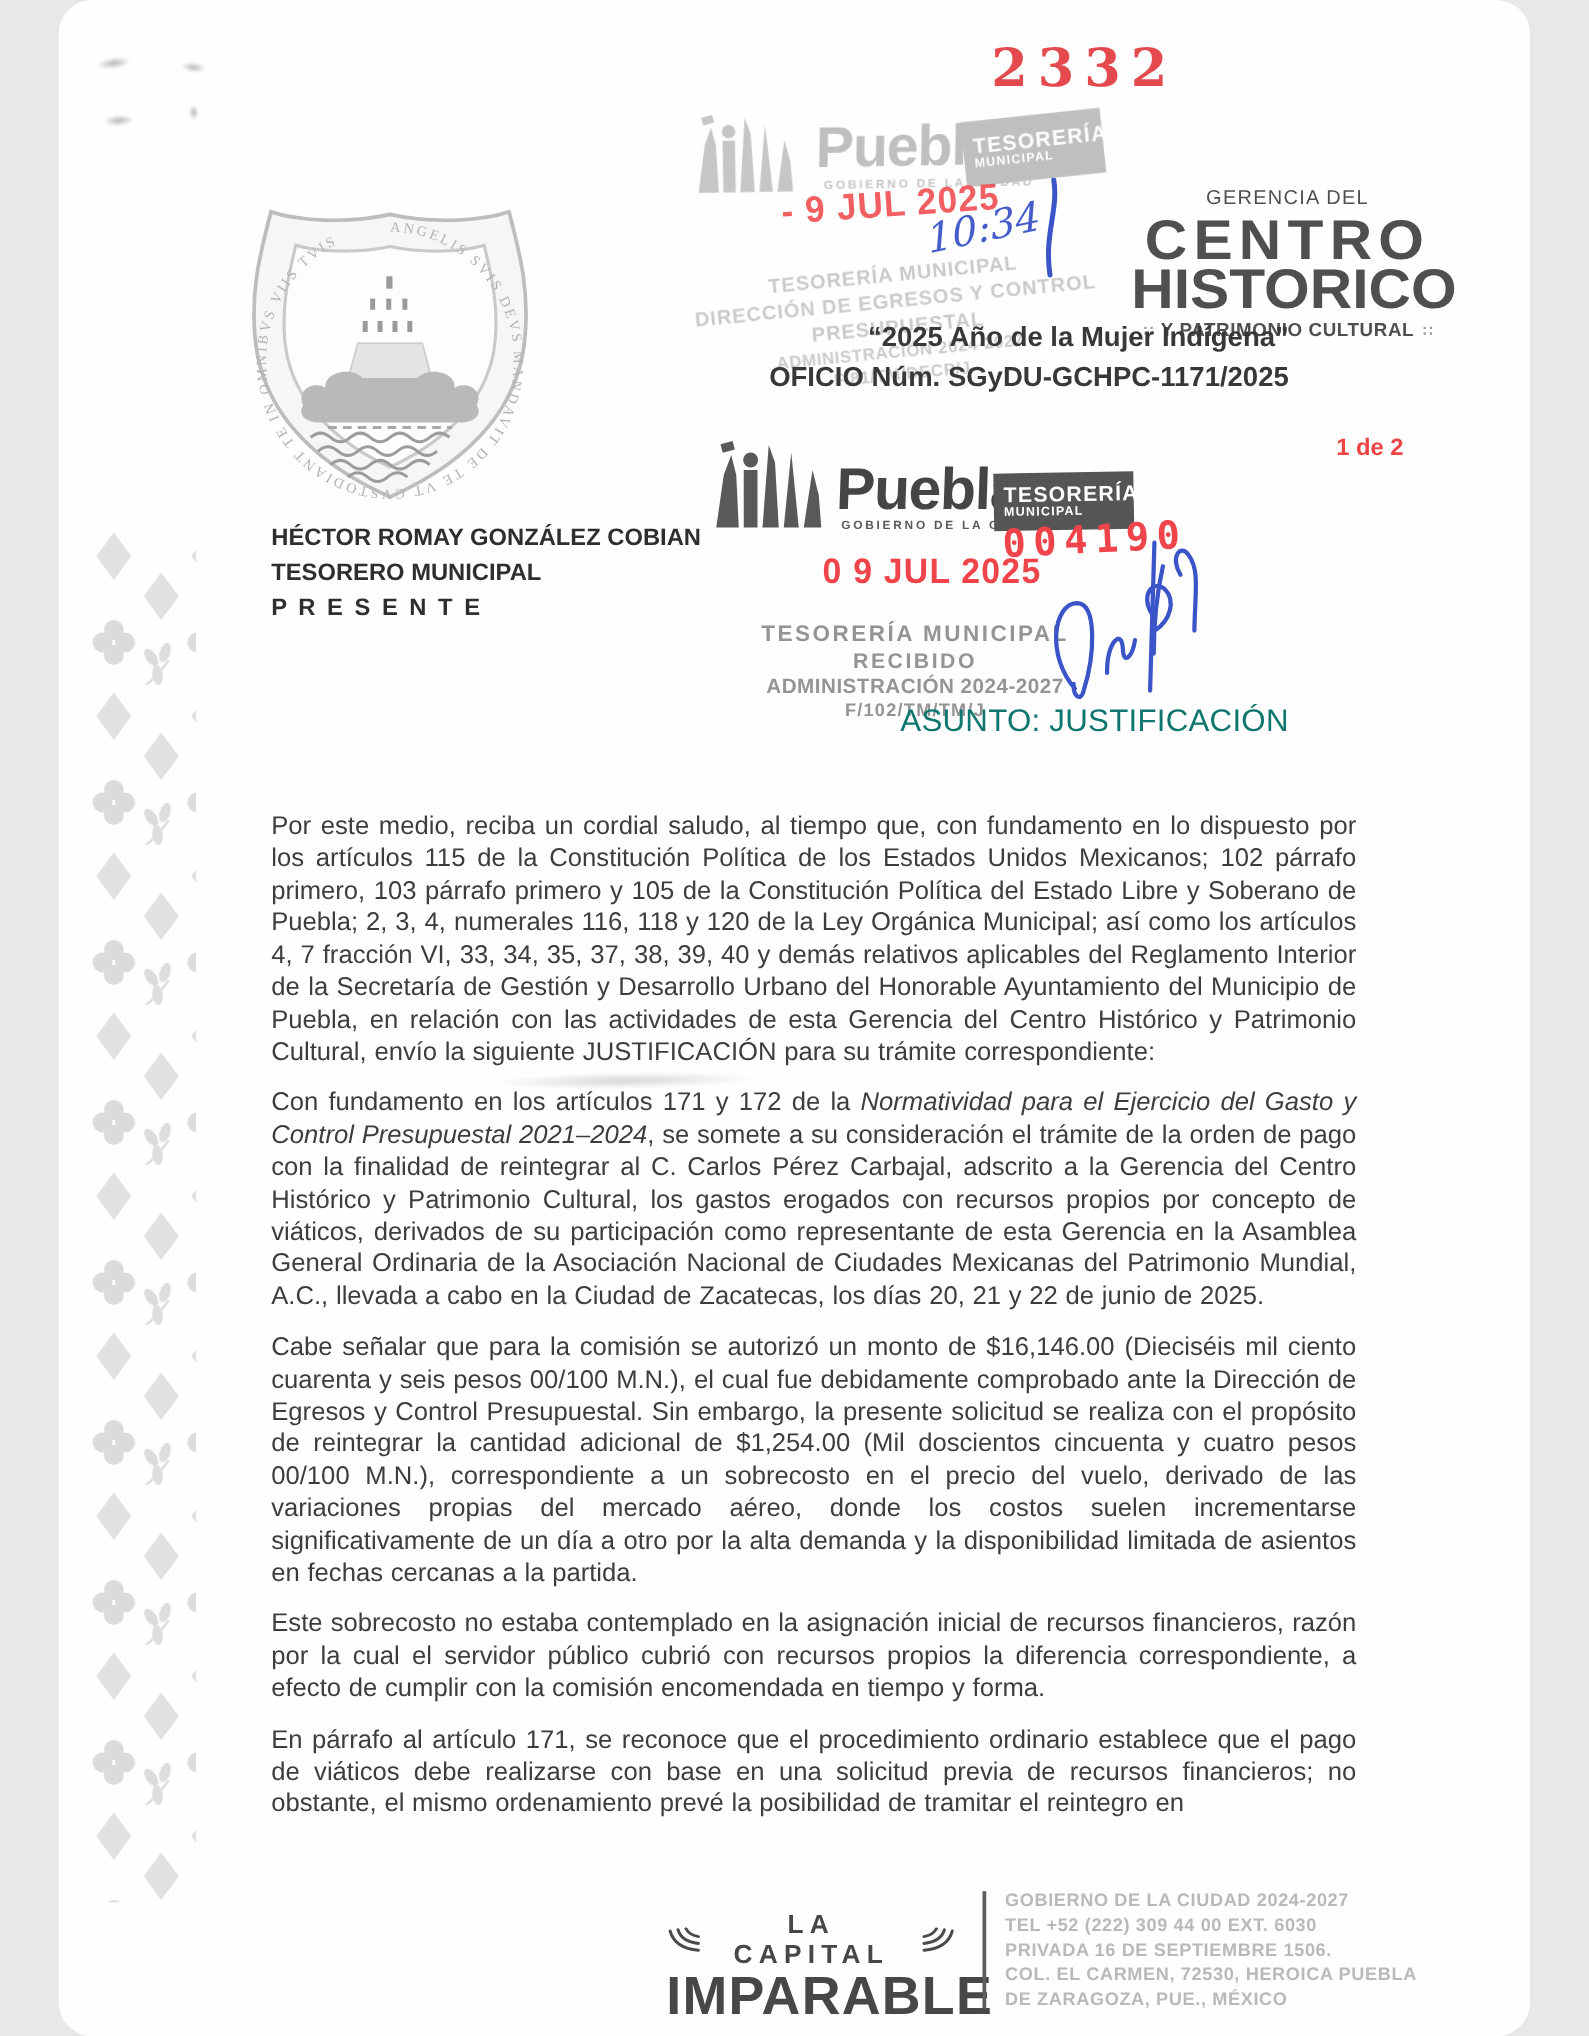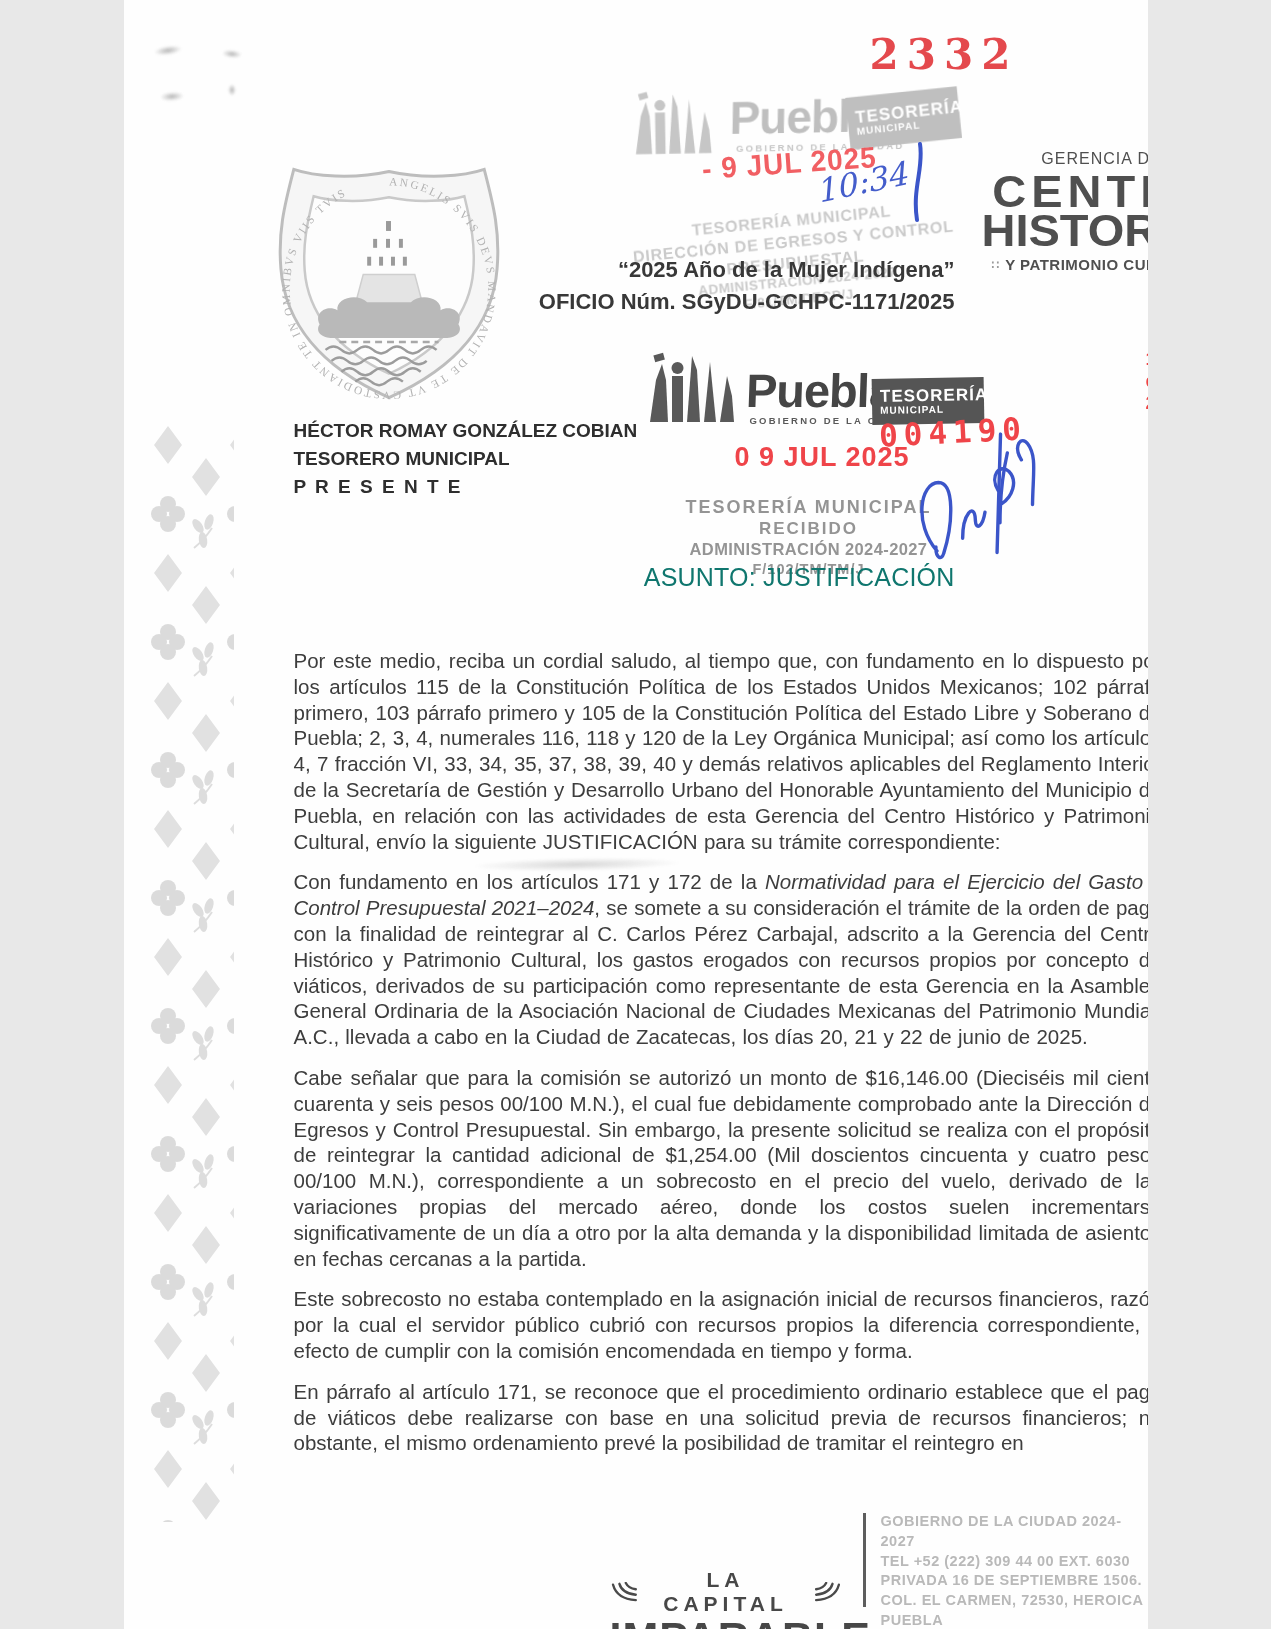--- a/index.html
+++ b/index.html
@@ -1,19 +1,19 @@
 <!DOCTYPE html>
 <html><head>
 <meta charset="utf-8">
 <style>
   html,body{margin:0;padding:0;background:#e8e8e8;}
   .sheet{
-    position:relative;width:1024px;height:1629px;margin:0 auto;
+    position:relative;width:1177px;height:1629px;margin:0 auto;
     background:#fefefe;overflow:hidden;
-    font-family:"Liberation Sans",sans-serif;color:#3d3d3d;
+    font-family:"Liberation Sans",sans-serif;color:#3d3d3d;border-radius:27px;
   }
   .abs{position:absolute;}
 
   
   .pattern-strip{left:22px;top:424px;width:88px;height:1098px;opacity:.9;}
 
   
   .smudge{position:absolute;background:radial-gradient(closest-side,rgba(110,110,110,.5),rgba(110,110,110,0));filter:blur(1px);border-radius:50%;}
 
   
@@ -75,21 +75,21 @@
   .asunto{right:193px;top:563px;font-size:25px;color:#0f766e;letter-spacing:.2px;}
 
   
   .body-text{left:170px;top:648px;width:868px;}
   .body-text p{font-size:20.5px;line-height:25.8px;text-align:justify;margin:0 0 15px 0;color:#3d3d3d;word-spacing:.5px;}
   .rt-b{font-weight:400;}
   .rt-i{font-style:italic;}
 
   
   .slogan{left:486px;top:1528px;width:232px;text-align:center;color:#474747;}
-  .slogan-row{display:flex;align-items:center;gap:2px;margin-top:40px;}
+  .slogan-row{display:flex;align-items:center;gap:2px;}
   .slogan-l1{font-size:21px;font-weight:700;letter-spacing:5px;}
   .slogan-l2{font-size:43px;font-weight:800;letter-spacing:1px;line-height:.95;margin-top:1px;}
   .footer-divider{left:739px;top:1513px;width:3px;height:94px;background:#5d5d5d;}
   .address{left:757px;top:1512px;font-size:14.5px;line-height:19.8px;color:#b9b9b9;letter-spacing:.5px;font-weight:600;}
 
   svg{display:block;}
 </style>
 </head>
 <body>
 

